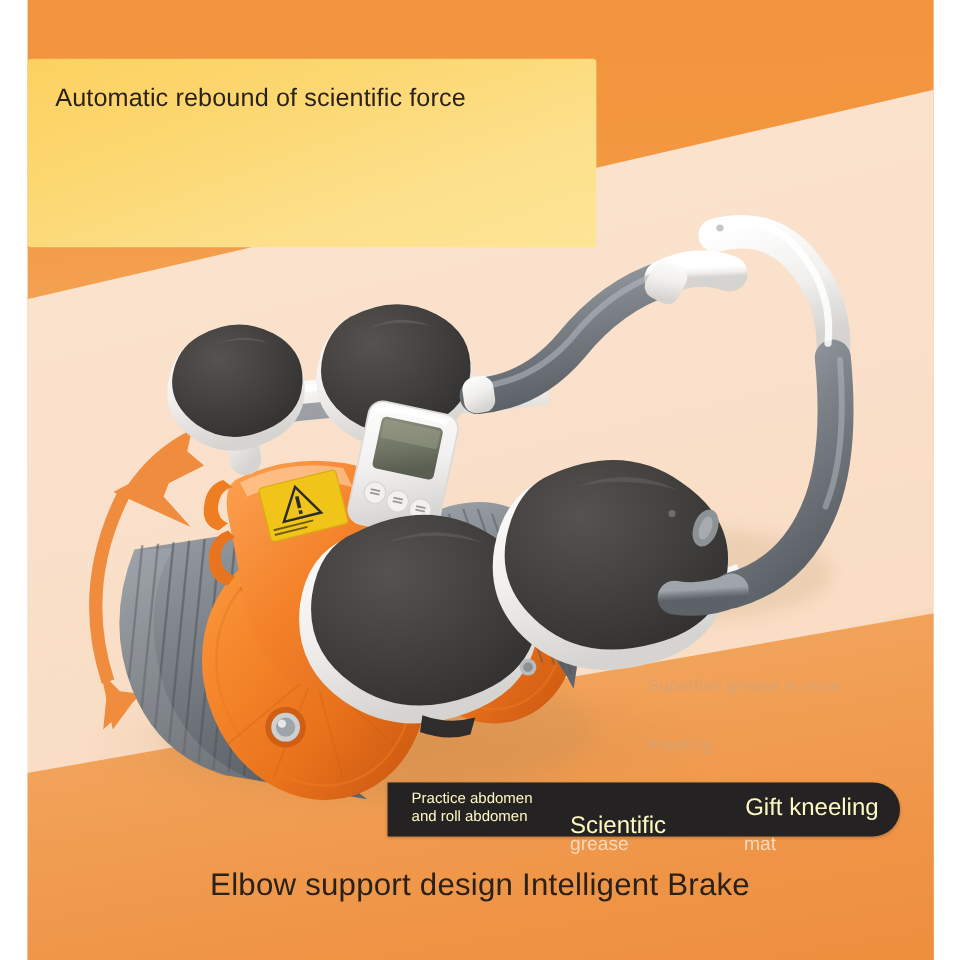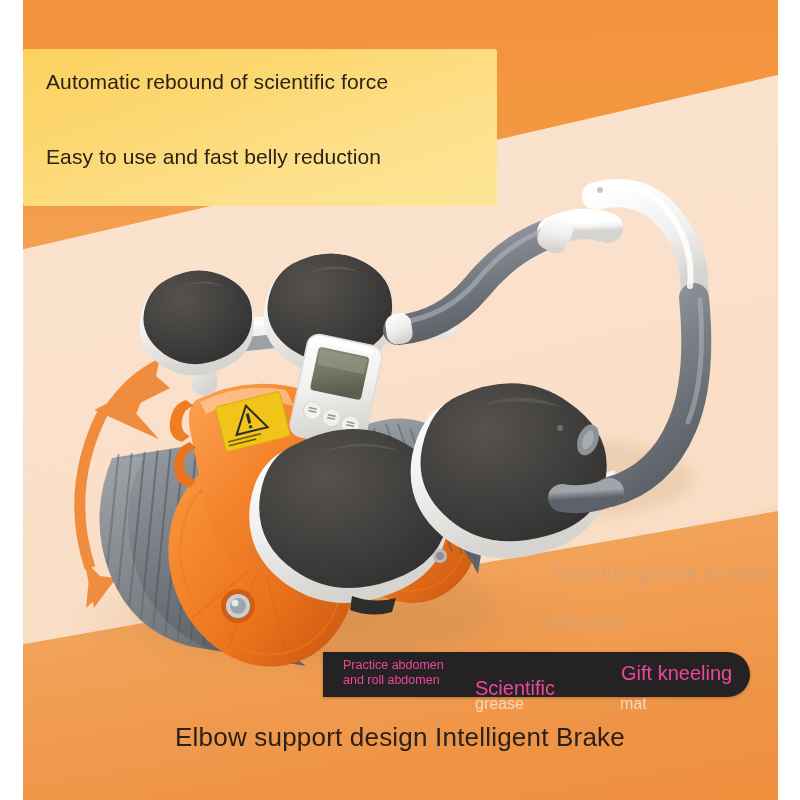--- a/index.html
+++ b/index.html
@@ -109,43 +109,42 @@
   .caption-line.l1 { top: 20px; }
   .caption-line.l2 { top: 95px; }
 
   
   .product { position: absolute; left: 0; top: 0; width: 800px; height: 800px; }
 
   
   .side-text {
     position: absolute;
     color: #d8a273;
-    font-size: 19px;
+    font-size: 14px;
     letter-spacing: .2px;
     font-family: "Liberation Sans", sans-serif;
     white-space: nowrap;
-    margin-left: 10px;
   }
   .side-text.s1 { left: 540px; top: 563px; }
   .side-text.s2 { left: 540px; top: 612px; }
 
   
   .pill-bar {
     position: absolute;
     left: 323px;
     top: 652px;
     width: 427px;
     height: 45px;
     background: #242222;
     border-radius: 0 23px 23px 0;
     box-shadow: 0 1px 3px rgba(0,0,0,.25);
   }
   .pill-item {
     position: absolute;
-    color: #ec4899;
+    color: #fef9c3;
     font-family: "Liberation Sans", sans-serif;
     white-space: pre-line;
   }
   .pill-item.p1 {
     left: 20px; top: 6px;
     font-size: 12.5px; line-height: 15px;
   }
   .pill-item.p2 {
     left: 152px; top: 27px;
     font-size: 20px; line-height: 19px;
@@ -429,25 +428,24 @@
       <ellipse cx="588" cy="440" rx="5" ry="10" fill="#a7abaf" transform="rotate(20 588 440)"></ellipse>
     </g>
 
     <g>
       <path d="M352 596 q22 8 44 2 l-4 14 q-20 6 -42 -2z" fill="#2f2d2c"></path>
     </g>
   </svg>
 
   <div class="caption-panel">
     <div class="caption-line l1">Automatic rebound of scientific force</div>
-    <div class="caption-line l2">Easy to use and fast belly reduction</div>
   </div>
 
   <div class="side-text s1">Superfuel grease is more</div>
-  <div class="side-text s2">effective</div>
+  <div class="side-text s2">kneeling</div>
 
   <div class="pill-bar">
     <div class="pill-item p1">Practice abdomen
 and roll abdomen</div>
     <div class="pill-item p2">Scientific</div>
     <div class="pill-item p3">Gift kneeling</div>
   </div>
   <div class="pill-overflow o1">grease</div>
   <div class="pill-overflow o2">mat</div>
 

